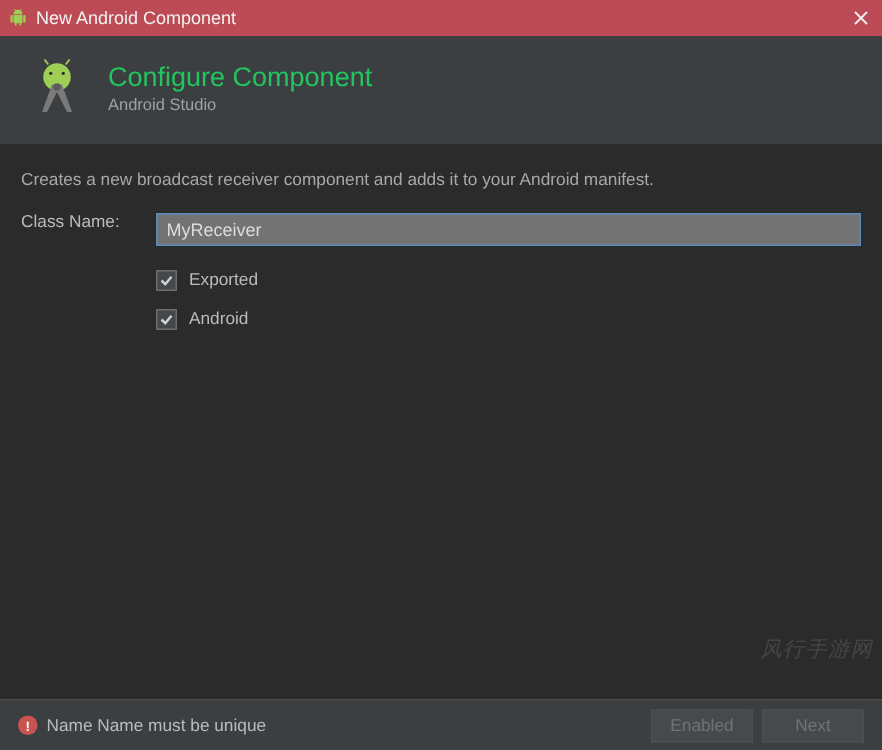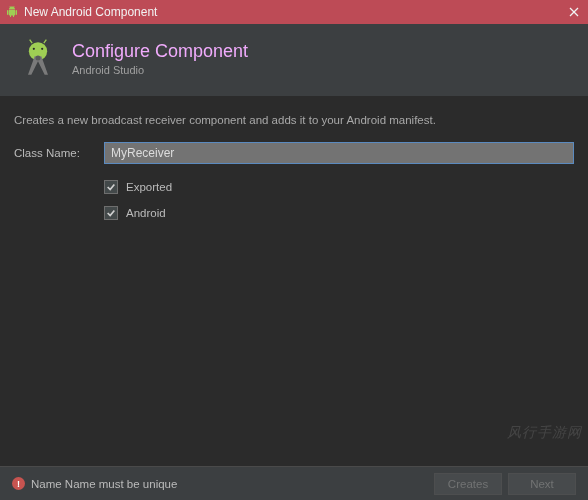--- a/index.html
+++ b/index.html
@@ -19,36 +19,36 @@
   .titlebar .close { width: 16px; height: 16px; display:flex; align-items:center; justify-content:center; cursor:pointer; }
   .titlebar .close svg { stroke: #f2f2f2; stroke-width: 1.2; }
 
   .header {
     display:flex; align-items:center;
     padding: 14px 18px 18px 18px;
     background: #3c3f41;
   }
   .header .logo { margin-right: 14px; display:flex; }
   .header .titles { display:flex; flex-direction:column; }
-  .header .title { font-size: 18px; color: #f0abfc; font-weight: 400; }
+  .header .title { font-size: 18px; color: #22c55e; font-weight: 400; }
   .header .subtitle { font-size: 11px; color: #a0a0a0; margin-top: 2px; }
 
   .body {
     padding: 0;
     background: #2b2b2b;
     height: calc(500px - 24px - 70px - 34px);
     position: relative;
   }
   .description {
     padding: 18px 14px 16px 14px;
     font-size: 11.5px;
     color: #a8a8a8;
   }
   .form { padding: 0 14px; }
-  .form-row { display:flex; align-items: center; margin-bottom: 10px; }
+  .form-row { display:flex; align-items: flex-start; margin-bottom: 10px; }
   .form-row .label { width: 90px; font-size: 11.5px; color: #bbbbbb; }
   .form-row .field { flex: 1; }
   input[type="text"] {
     width: 100%;
     background: #737373;
     border: 1px solid #5b8abf;
     color: #dcdcdc;
     font-size: 12px;
     padding: 3px 6px;
     height: 22px;
@@ -185,20 +185,20 @@
       <div class="watermark">风行手游网</div>
     </div>
 
     <div class="footer">
       <div class="validation">
         <span class="error-circle">!</span>
         <span>Name Name must be unique</span>
       </div>
       <span class="spacer"></span>
       <div class="btn disabled">
-        <span>Creates</span>
+        <span>Enabled</span>
       </div>
       <div class="btn disabled">
         <span>Next</span>
       </div>
     </div>
   </div>
 </div>
 
 </body></html>

